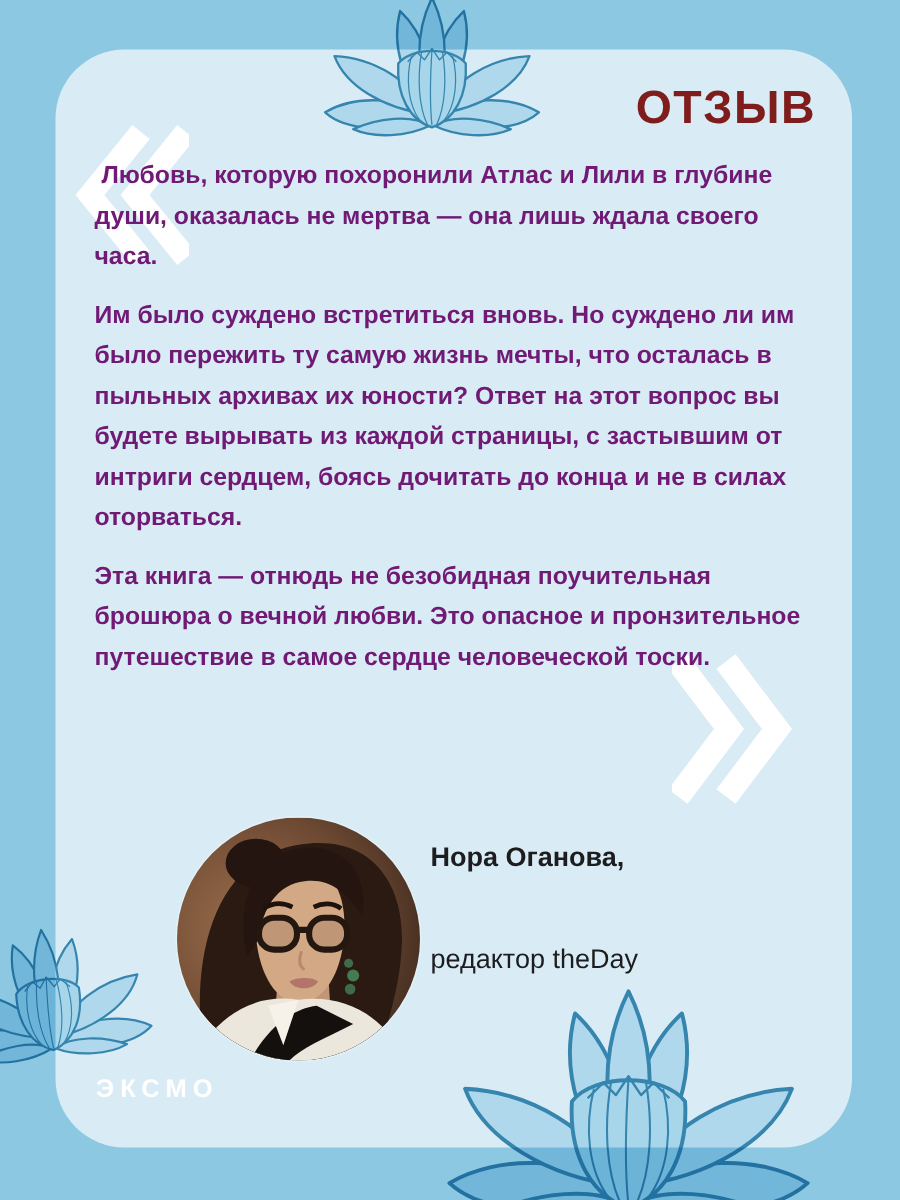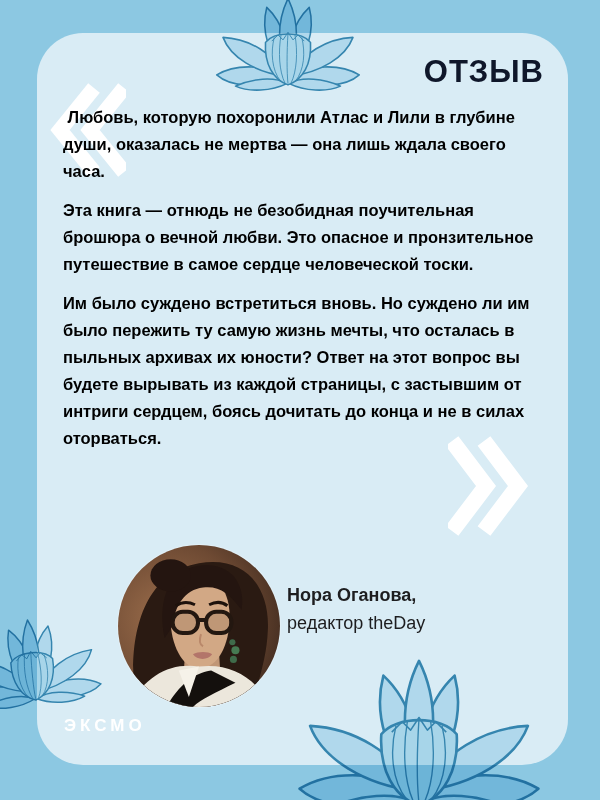--- a/index.html
+++ b/index.html
@@ -10,40 +10,40 @@
   }
   .card{
     position:absolute;left:37px;top:33px;width:531px;height:732px;
     background:#d9ecf5;border-radius:46px;
   }
   .lotus{position:absolute;mix-blend-mode:multiply;}
   .lotus svg{display:block;width:100%;height:100%;}
   .review-title{
     position:absolute;top:54px;right:56px;
     font-size:31px;font-weight:800;letter-spacing:1px;
-    color:#0f172a;
+    color:#7f1d1d;
   }
   .quote-icon{position:absolute;}
   .open-quote{left:48px;top:82px;width:78px;height:96px;}
   .close-quote{right:52px;top:436px;width:100px;height:100px;}
   .review-text{
     position:absolute;left:63px;top:104px;width:486px;
-    color:#000000;font-size:16.5px;line-height:27px;font-weight:700;
+    color:#701a75;font-size:16.5px;line-height:27px;font-weight:700;
   }
   .review-text p{margin:0 0 12px 0;white-space:pre-wrap;}
   .reviewer{position:absolute;left:118px;top:545px;width:430px;}
   .avatar{
     position:absolute;left:0;top:0;width:162px;height:162px;border-radius:50%;
     overflow:hidden;box-shadow:0 0 0 1px rgba(255,255,255,0.25);
     z-index:3;
   }
   .avatar svg{display:block;width:100%;height:100%;}
-  .reviewer-meta{position:absolute;left:169px;top:36px;color:#1d1d1f;}
+  .reviewer-meta{position:absolute;left:169px;top:12px;color:#1d1d1f;}
   .reviewer-name{font-size:18px;font-weight:800;line-height:28px;}
-  .reviewer-role{font-size:18px;font-weight:400;line-height:28px;}
+  .reviewer-role{font-size:18px;font-weight:400;line-height:28px;margin-top:40px;}
   .publisher-logo{
     position:absolute;left:64px;top:716px;
     color:#ffffff;font-size:17px;font-weight:800;letter-spacing:4px;
     z-index:4;
   }
   .chev{stroke:#ffffff;fill:none;}
 </style>
 </head>
 <body>
 
@@ -105,22 +105,22 @@
 
   <div class="quote-icon close-quote">
     <svg viewBox="0 0 100 100">
       <path class="chev" stroke-width="16" d="M4 5 L38 50 L4 95"></path>
       <path class="chev" stroke-width="16" d="M36 5 L70 50 L36 95"></path>
     </svg>
   </div>
 
   <div class="review-text">
     <p> Любовь, которую похоронили Атлас и Лили в глубине души, оказалась не мертва — она лишь ждала своего часа.</p>
+    <p>Им было суждено встретиться вновь. Но суждено ли им было пережить ту самую жизнь мечты, что осталась в пыльных архивах их юности? Ответ на этот вопрос вы будете вырывать из каждой страницы, с застывшим от интриги сердцем, боясь дочитать до конца и не в силах оторваться.</p>
     <p>Эта книга — отнюдь не безобидная поучительная брошюра о вечной любви. Это опасное и пронзительное путешествие в самое сердце человеческой тоски.</p>
-    <p>Им было суждено встретиться вновь. Но суждено ли им было пережить ту самую жизнь мечты, что осталась в пыльных архивах их юности? Ответ на этот вопрос вы будете вырывать из каждой страницы, с застывшим от интриги сердцем, боясь дочитать до конца и не в силах оторваться.</p>
   </div>
 
   <div class="reviewer">
     <div class="avatar">
       <svg viewBox="0 0 160 160">
         <defs>
           <radialGradient id="pbg" cx="30%" cy="45%" r="85%">
             <stop offset="0" stop-color="#9c6e4c"></stop>
             <stop offset="0.55" stop-color="#6e4a33"></stop>
             <stop offset="1" stop-color="#35231a"></stop>

